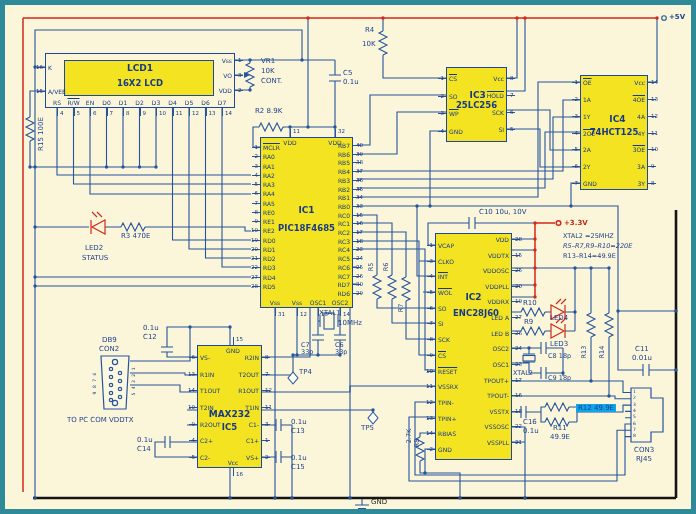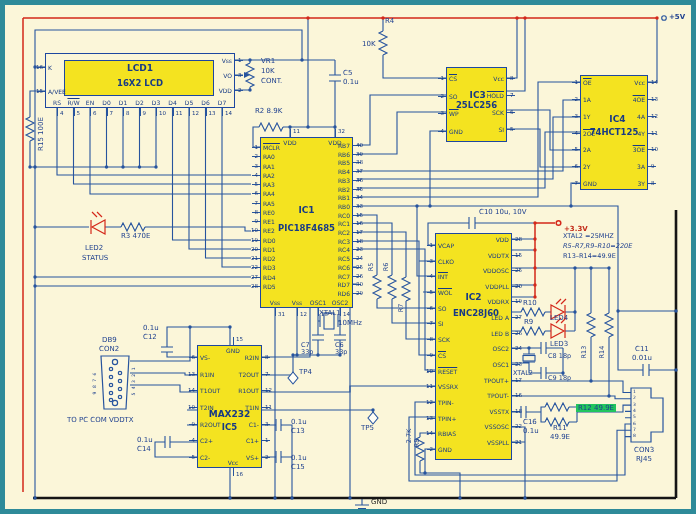--- a/index.html
+++ b/index.html
@@ -13,21 +13,21 @@
   .pnum{position:absolute;font-size:5.5px;color:#173a85;white-space:nowrap;line-height:6px;z-index:4;}
   .bar{text-decoration:overline;}
   .ic-ref{position:absolute;font-weight:bold;font-size:9px;color:#173a85;transform:translateX(-50%);white-space:nowrap;z-index:4;}
   .ic-part{position:absolute;font-weight:bold;font-size:8.5px;color:#173a85;transform:translateX(-50%);white-space:nowrap;z-index:4;}
   .stub{position:absolute;background:#27549e;z-index:1;}
   .lbl{position:absolute;font-size:7px;color:#1d3f8f;white-space:nowrap;line-height:8px;z-index:5;}
   .s65{font-size:6.5px;}
   .rot{transform:translate(-50%,-50%) rotate(-90deg);transform-origin:center;}
   .red-t{color:#c22a18;}
   .blk{color:#222;}
-  .boxed{background:#22c55e;padding:0 2px;}
+  .boxed{background:#0ea5e9;padding:0 2px;}
   .bold{font-weight:bold;}
 </style>
 </head>
 <body>
 
 <div id="board">
 
 <svg id="wires" width="696" height="514">
   <g stroke="#27549e" stroke-width="1.1" fill="none">
 
@@ -239,40 +239,40 @@
   <div class="ic" id="ic4" style="left: 575px; top: 70px; width: 68px; height: 115px;"></div>
   <div class="ic" id="ic5" style="left: 192px; top: 340px; width: 65px; height: 123px;"></div>
 
   <span class="lbl rot" style="left:36px;top:129px;">R15 100E</span>
   <span class="lbl" style="left:256px;top:52px;">VR1</span>
   <span class="lbl" style="left:256px;top:62px;">10K</span>
   <span class="lbl" style="left:256px;top:72px;">CONT.</span>
   <span class="lbl" style="left:338px;top:64px;">C5</span>
   <span class="lbl" style="left:338px;top:73px;">0.1u</span>
   <span class="lbl" style="left:250px;top:102px;">R2 8.9K</span>
-  <span class="lbl" style="left:360px;top:12px;margin-left:20px;">R4</span>
+  <span class="lbl" style="left:360px;top:21px;">R4</span>
   <span class="lbl" style="left:357px;top:35px;">10K</span>
   <span class="lbl" style="left:116px;top:227px;">R3 470E</span>
   <span class="lbl" style="left:80px;top:239px;">LED2</span>
   <span class="lbl" style="left:77px;top:249px;">STATUS</span>
   <span class="lbl" style="left:314px;top:304px;">XTAL1</span>
   <span class="lbl" style="left:333px;top:314px;">10MHz</span>
   <span class="lbl s65" style="left:296px;top:336px;">C7</span>
   <span class="lbl s65" style="left:296px;top:343px;">33p</span>
   <span class="lbl s65" style="left:330px;top:336px;">C6</span>
   <span class="lbl s65" style="left:330px;top:343px;">33p</span>
   <span class="lbl" style="left:294px;top:363px;">TP4</span>
   <span class="lbl" style="left:356px;top:419px;">TP5</span>
   <span class="lbl rot s65" style="left:366px;top:262px;">R5</span>
   <span class="lbl rot s65" style="left:381px;top:262px;">R6</span>
   <span class="lbl rot s65" style="left:396px;top:303px;">R7</span>
   <span class="lbl rot s65" style="left:404px;top:431px;">2.7K</span>
   <span class="lbl rot s65" style="left:412px;top:438px;">R8</span>
   <span class="lbl" style="left:474px;top:203px;">C10 10u, 10V</span>
-  <span class="lbl red-t bold" style="left:559px;top:220px;">+3.3V</span>
+  <span class="lbl red-t bold" style="left:559px;top:214px;">+3.3V</span>
   <span class="lbl s65" style="left:558px;top:227px;">XTAL2 =25MHZ</span>
   <span class="lbl s65" style="left:558px;top:237px;font-style:italic;">R5–R7,R9–R10=220E</span>
   <span class="lbl s65" style="left:558px;top:247px;">R13–R14=49.9E</span>
   <span class="lbl" style="left:518px;top:294px;">R10</span>
   <span class="lbl" style="left:545px;top:309px;">LED4</span>
   <span class="lbl" style="left:519px;top:313px;">R9</span>
   <span class="lbl" style="left:545px;top:335px;">LED3</span>
   <span class="lbl s65" style="left:543px;top:347px;">C8 18p</span>
   <span class="lbl s65" style="left:508px;top:364px;">XTAL2</span>
   <span class="lbl s65" style="left:543px;top:369px;">C9 18p</span>

